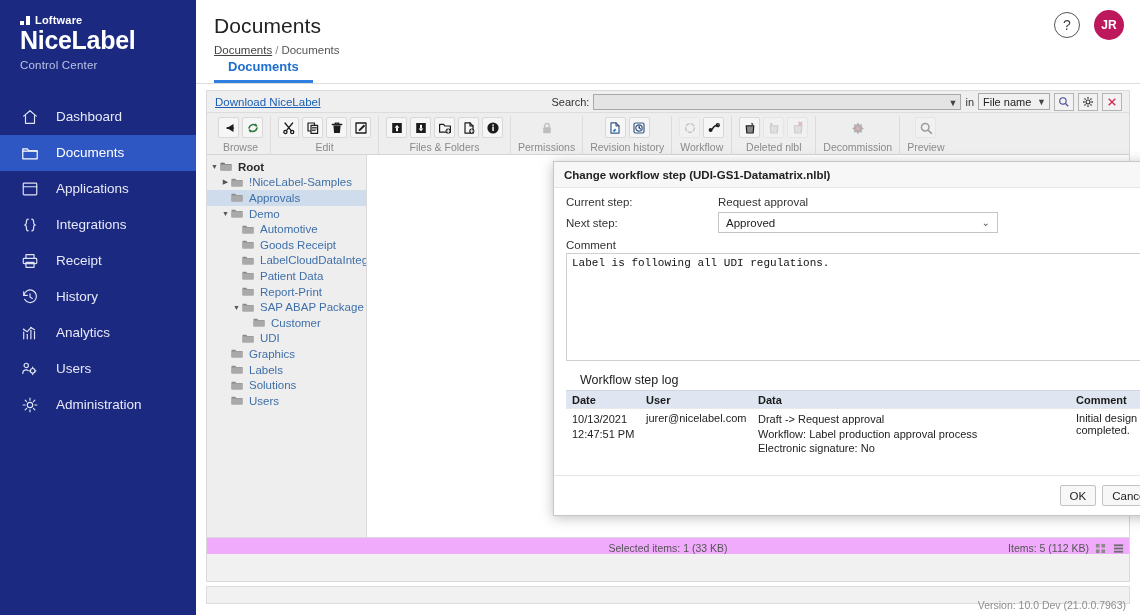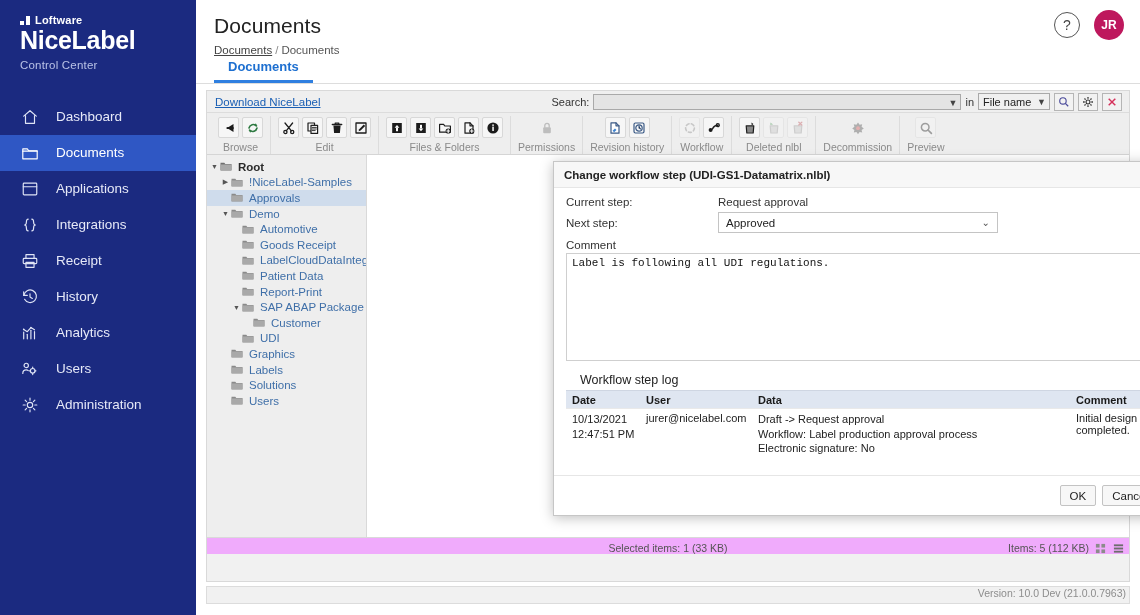--- a/index.html
+++ b/index.html
@@ -86,21 +86,21 @@
   .fold { width:14px;flex:0 0 14px; margin-right:4px; display:flex;align-items:center; }
   .fold svg{ width:12px;height:11px; }
   .filelist { flex:1; background:#ffffff; }
 
   .statusbar { height:17px; background:#f0abfc; border-top:1px solid #d9d9d9; display:flex; align-items:flex-end; font-size:10.5px; color:#555; position:relative; }
   .sb-center { position:absolute; left:0; right:0; text-align:center; }
   .sb-right { margin-left:auto; display:flex; align-items:center; gap:5px; padding-right:4px; z-index:2; }
   .sb-vi { width:13px;height:12px;display:flex;align-items:center;justify-content:center;cursor:pointer; }
 
   .bottom-strip { position:absolute; left:10px; top:586px; width:924px; height:18px; background:#f1f1f1; border:1px solid #dcdcdc; }
-  .version { position:absolute; right:14px; bottom:16px; font-size:10.5px; color:#8d8d8d; }
+  .version { position:absolute; right:14px; bottom:4px; font-size:10.5px; color:#8d8d8d; }
 
   
   .modal { position:absolute; left:357px; top:161px; width:620px; height:355px; background:#fff;
            border:1px solid #c6c6c6; box-shadow:0 2px 12px rgba(0,0,0,.25); }
   .modal-head { height:26px; background:#f7f7f7; border-bottom:1px solid #e6e6e6; display:flex; align-items:center; padding:0 10px; }
   .modal-title { font-size:11.5px; color:#222; font-weight:bold; }
   .modal-body { padding:8px 12px 0 12px; }
   .frow { display:flex; align-items:center; margin-bottom:4px; }
   .flabel { width:152px; font-size:11.5px; color:#333; }
   .fvalue { font-size:11.5px; color:#333; }

